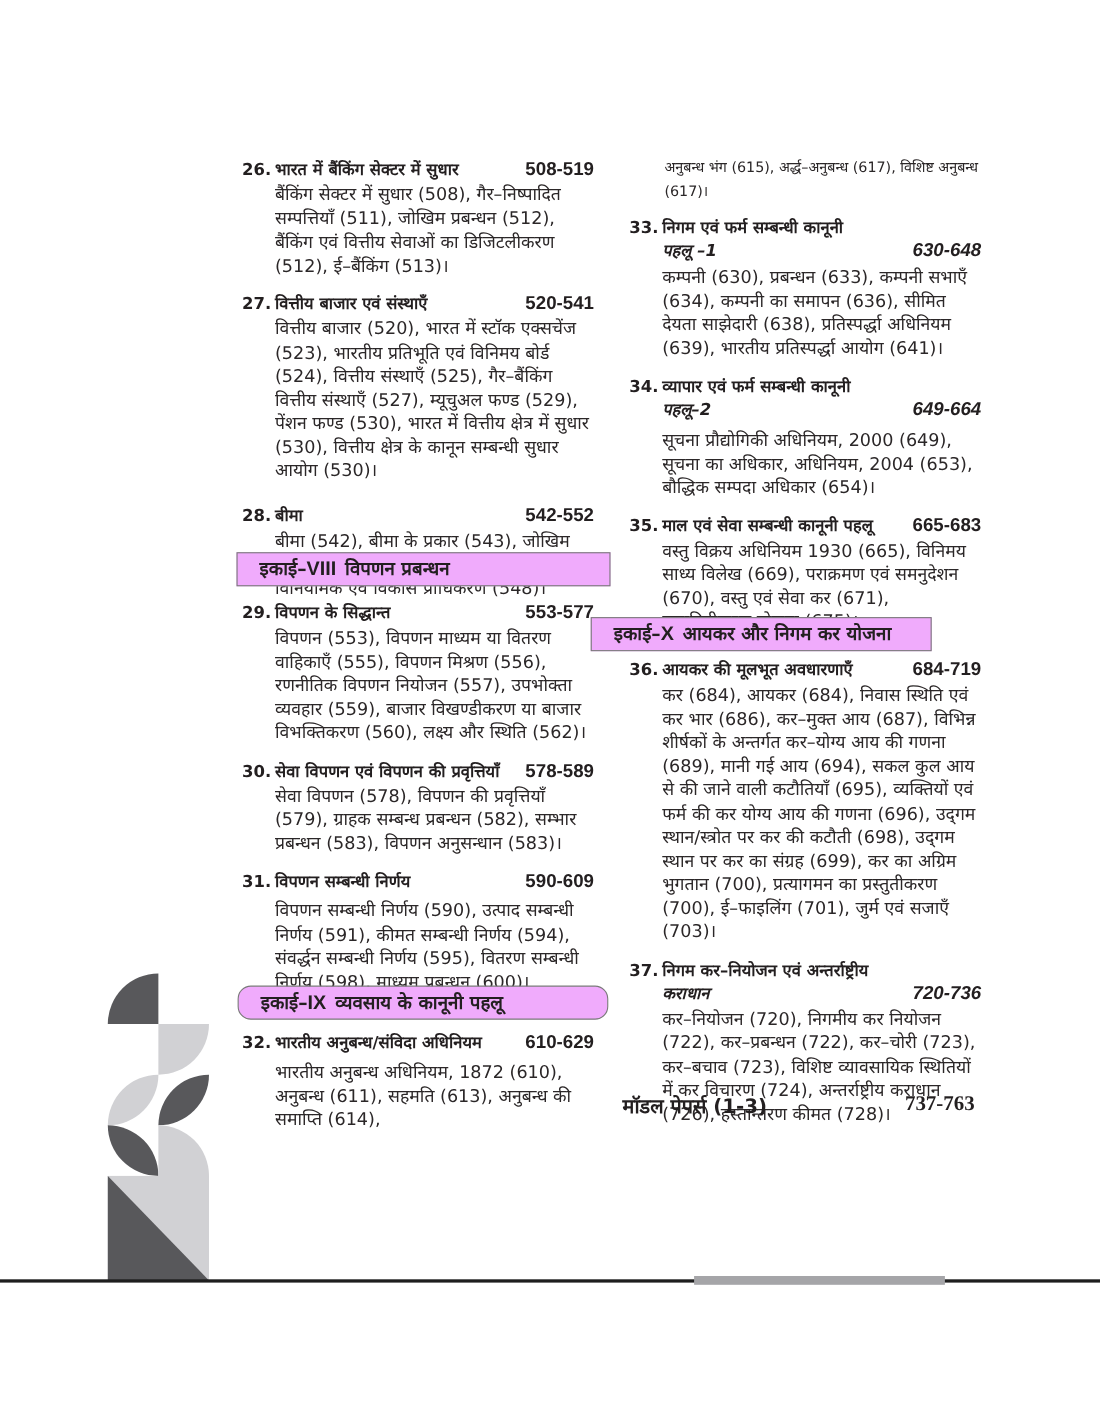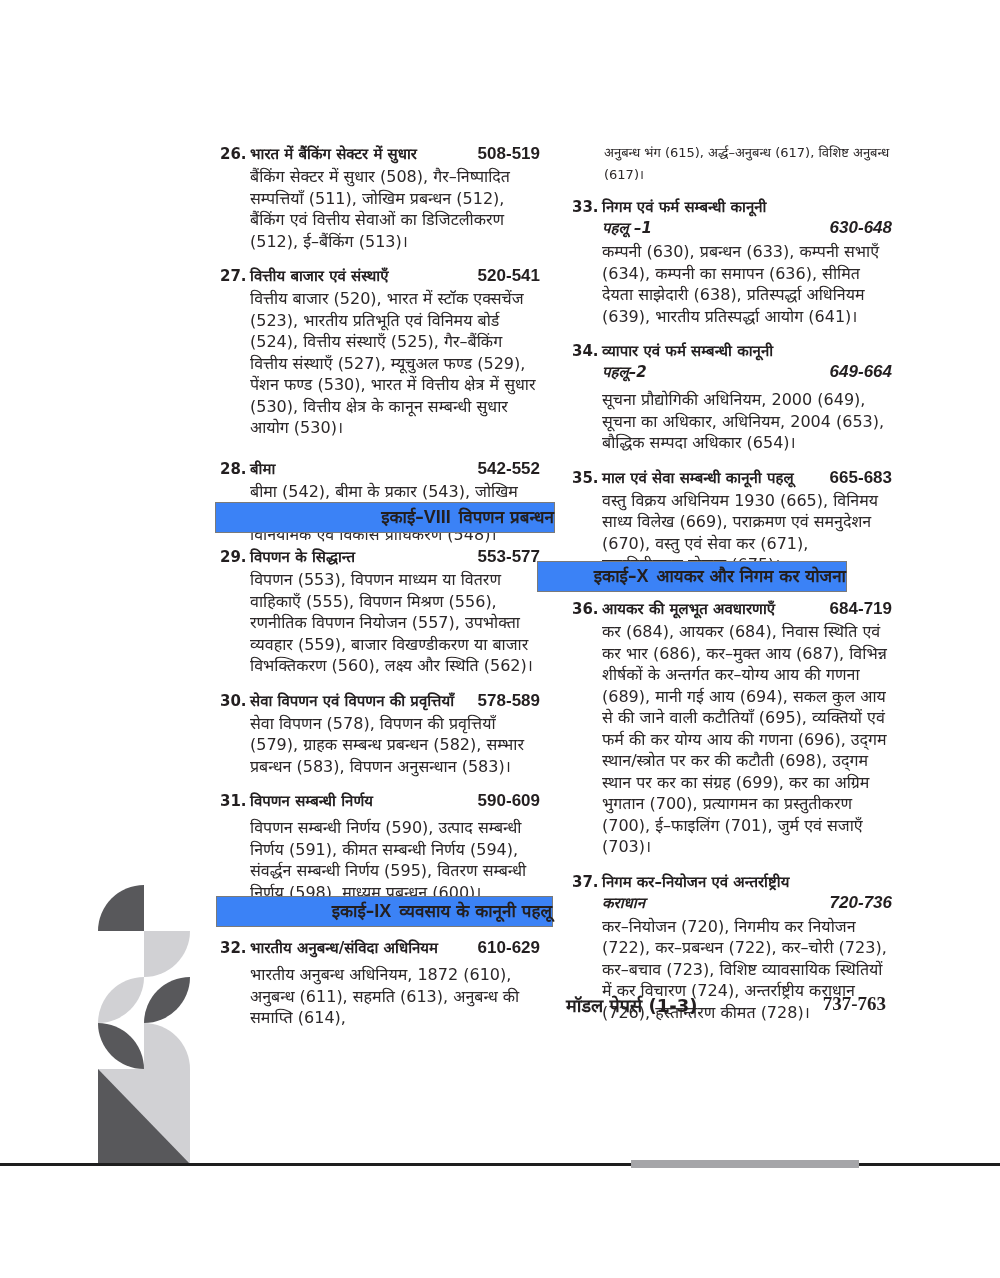--- a/index.html
+++ b/index.html
@@ -14,21 +14,21 @@
   .entry-num { width:30px; flex:none; }
   .entry-title { flex:1; }
   .entry-pages { flex:none; text-align:right; font-family:"Liberation Sans", sans-serif; font-weight:bold; font-size:17px; }
   .entry-head2 { display:flex; align-items:baseline; font-weight:bold; font-size:15px; line-height:22px; padding-left:30px;font-style:italic; }
   .entry-head2 .entry-title { flex:1; }
   .entry-body { padding-left:30px; font-size:16px; line-height:21.5px; color:#2b2728; margin-top:2px; }
   .entry-body.gap { margin-top:6px; }
   .cont-body { padding-left:32px; font-size:13px; line-height:21.5px; color:#2b2728; margin-bottom:12px; margin-top:-2px; }
 
   .unit-box { position:absolute; border:1.5px solid #7a7a7a; height:31px; box-sizing:border-box;
-              font-weight:bold; font-size:17px; line-height:28px; padding-left:20px; color:#231f20; background:#3b82f6;text-align:right; }
+              font-weight:bold; font-size:17px; line-height:28px; padding-left:20px; color:#231f20; background:#f0abfc; }
   .unit-box .unit-roman { font-family:"Liberation Sans", sans-serif; font-weight:bold; font-size:18px; margin-right:8px; }
 
   .model { position:absolute; left:566px; top:993px; width:320px; display:flex; justify-content:space-between;
            font-weight:bold; font-size:18px;gap:44px; }
   .model .pages { font-family:Liberation Serif, serif; font-size:19px; }
 
   .bottom-rule { position:absolute; left:0; top:1163px; width:1000px; height:3px; background:#1e1e1e; }
   .bottom-tab { position:absolute; left:631px; top:1160px; width:228px; height:8px; background:#a5a5a8; }
 
   .deco { position:absolute; left:0; top:0; }
@@ -105,21 +105,21 @@
   <div class="entry">
     <div class="entry-head">
         <span class="entry-num">31.</span>
         <span class="entry-title">विपणन सम्बन्धी निर्णय</span>
         <span class="entry-pages">590-609</span>
       </div>
     <div class="entry-body gap">विपणन सम्बन्धी निर्णय (590), उत्पाद सम्बन्धी निर्णय (591), कीमत सम्बन्धी निर्णय (594), संवर्द्धन सम्बन्धी निर्णय (595), वितरण सम्बन्धी निर्णय (598), माध्यम प्रबन्धन (600)।</div>
   </div>
 </div>
 
-<div class="unit-box" style="left:216px; top:896px; width:337px;">
+<div class="unit-box" style="left:216px; top:896px; width:337px;border-radius:12px;">
   <span>इकाई–</span><span class="unit-roman">IX</span><span>व्यवसाय के कानूनी पहलू</span>
 </div>
 
 <div class="col" style="left:220px; top:938px; width:320px;">
   <div class="entry">
     <div class="entry-head">
         <span class="entry-num">32.</span>
         <span class="entry-title">भारतीय अनुबन्ध/संविदा अधिनियम</span>
         <span class="entry-pages">610-629</span>
       </div>

